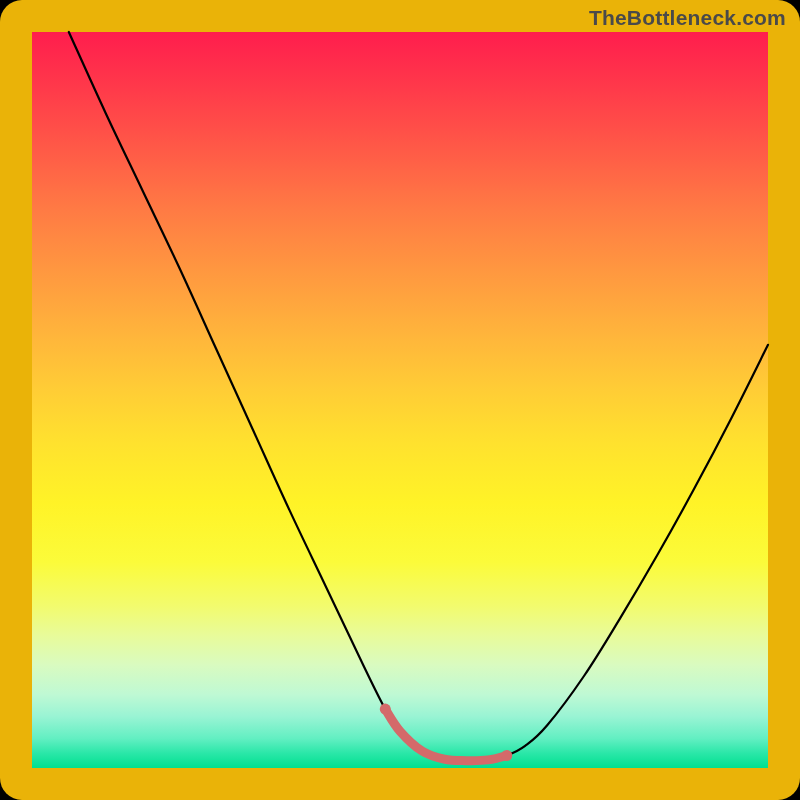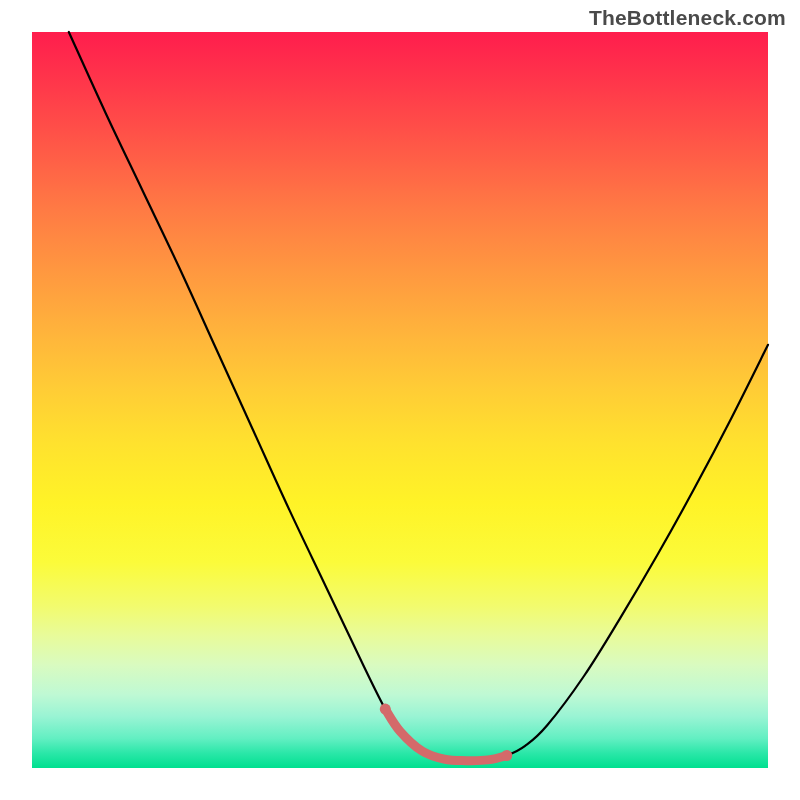--- a/index.html
+++ b/index.html
@@ -10,21 +10,22 @@
     background: #000;
     overflow: hidden;
     font-family: Arial, Helvetica, sans-serif;
   }
   .frame {
     position: absolute;
     left: 0;
     top: 0;
     width: 800px;
     height: 800px;
-    background: #ffffff;
+    background: #eab308;
+    border-radius: 22px;
   }
   .plot {
     position: absolute;
     left: 32px;
     top: 32px;
     width: 736px;
     height: 736px;
     background: linear-gradient(to bottom,
       #ff1d4d 0%,
       #ff3b4a 8%,

